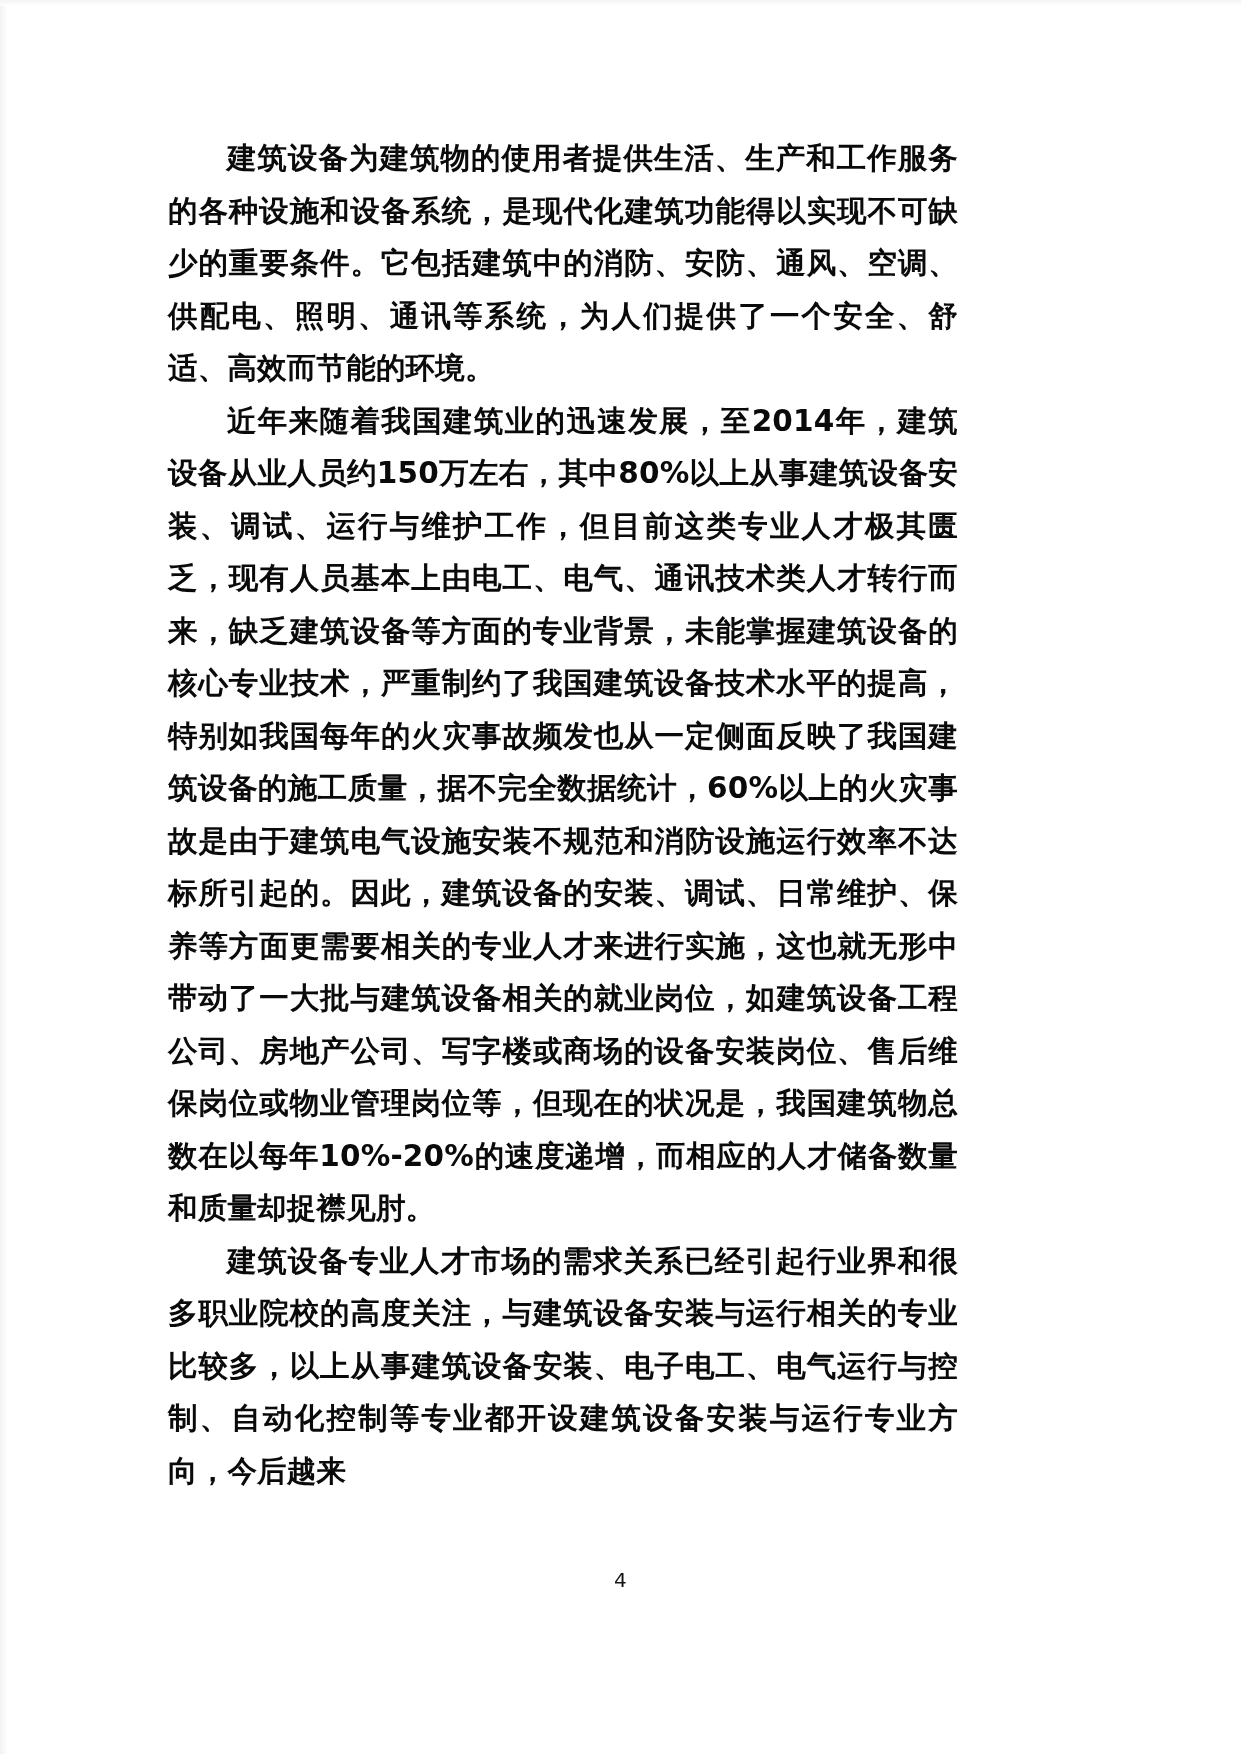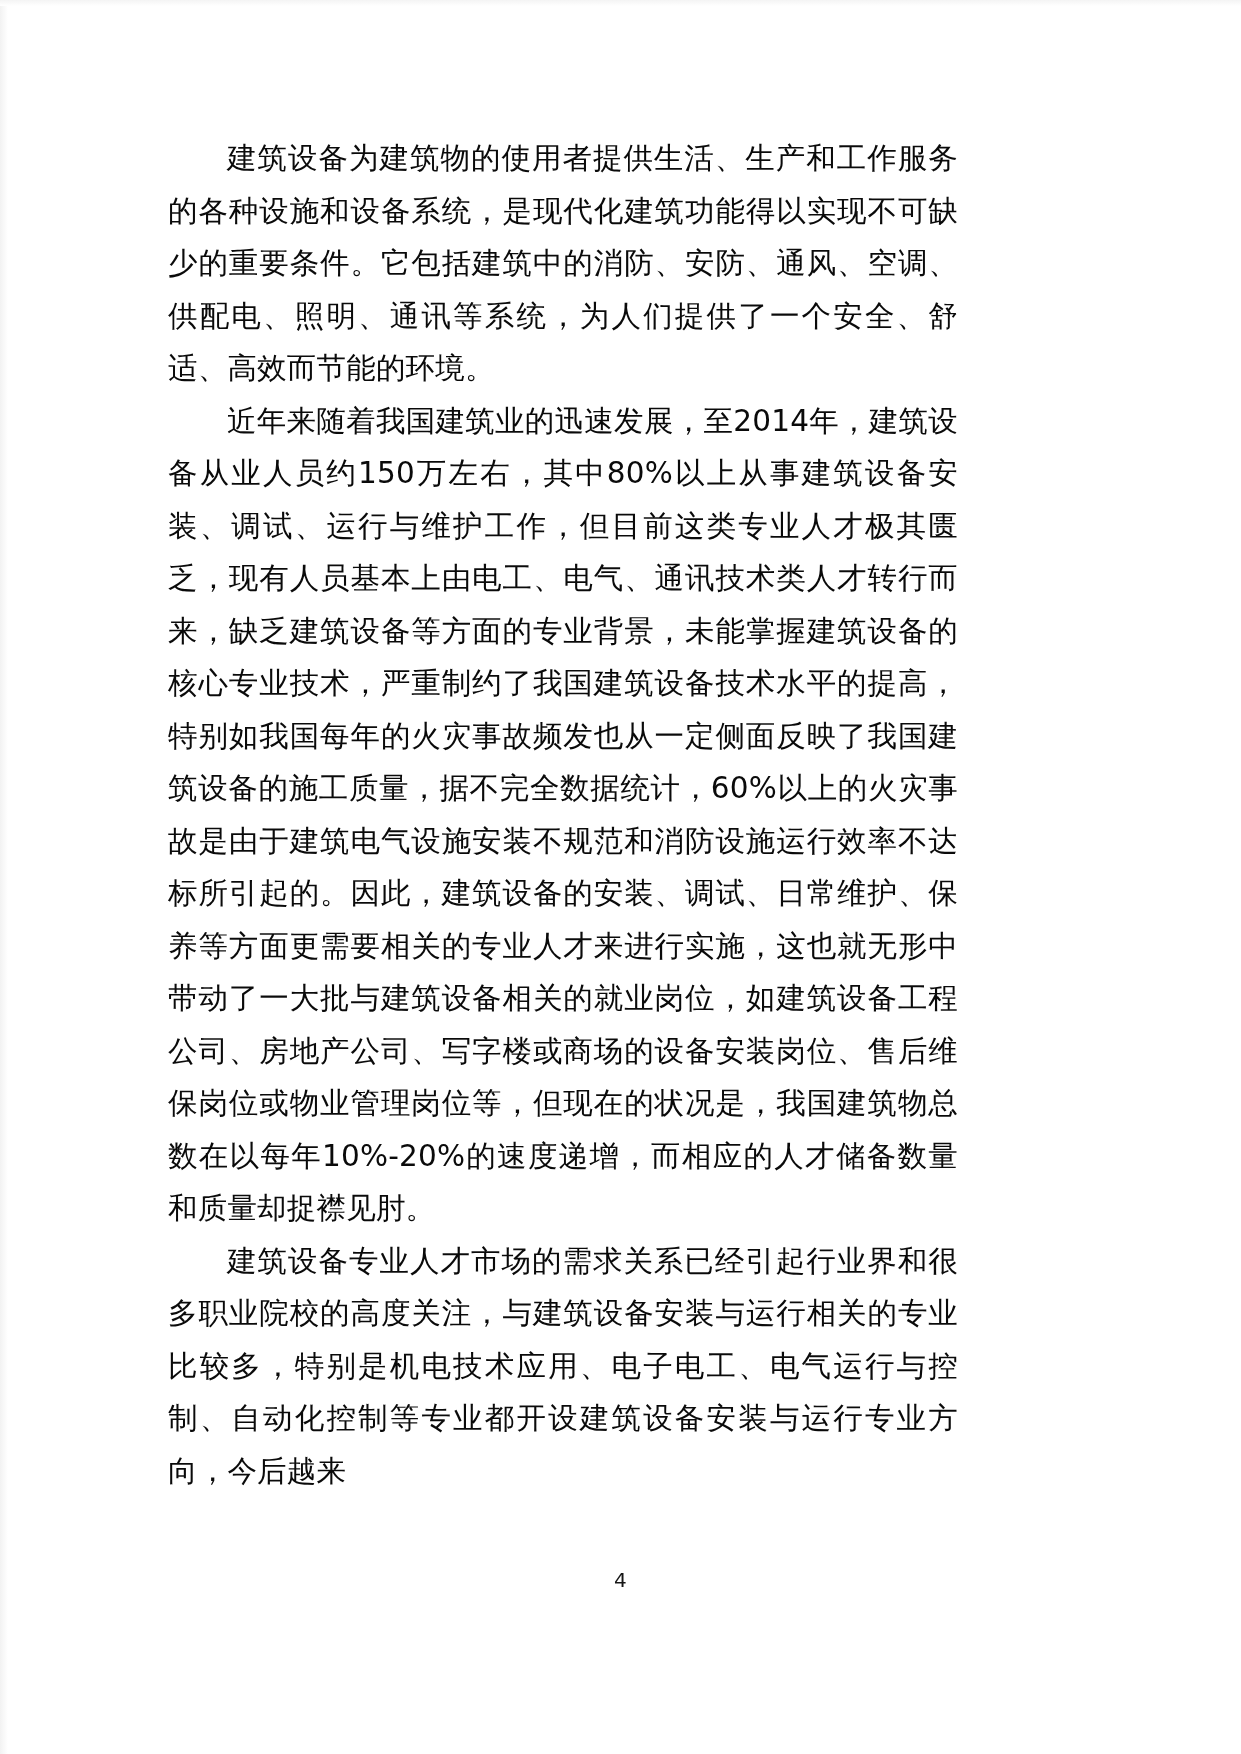--- a/index.html
+++ b/index.html
@@ -42,21 +42,21 @@
   p.para {
     margin: 0 0 0 0;
     font-family: "DejaVu Sans", sans-serif;
     font-size: 29.5px;
     line-height: 52.5px;
     color: #0a0a0a;
     text-align: justify;
     text-justify: inter-ideograph;
     text-indent: 2em;
     letter-spacing: 0.2px;
-    font-weight: 400;
+    font-weight: 700;
     -webkit-font-smoothing: none;
   }
   .footer {
     position: absolute;
     left: 0;
     top: 1568px;
     width: 1241px;
     text-align: center;
   }
   .page-number {
@@ -70,20 +70,20 @@
 <body>
 
 <div class="page">
 
   <div class="scan-edge-left"></div>
   <div class="scan-edge-top"></div>
 
   <div class="content">
     <p class="para">建筑设备为建筑物的使用者提供生活、生产和工作服务的各种设施和设备系统，是现代化建筑功能得以实现不可缺少的重要条件。它包括建筑中的消防、安防、通风、空调、供配电、照明、通讯等系统，为人们提供了一个安全、舒适、高效而节能的环境。</p>
     <p class="para">近年来随着我国建筑业的迅速发展，至2014年，建筑设备从业人员约150万左右，其中80%以上从事建筑设备安装、调试、运行与维护工作，但目前这类专业人才极其匮乏，现有人员基本上由电工、电气、通讯技术类人才转行而来，缺乏建筑设备等方面的专业背景，未能掌握建筑设备的核心专业技术，严重制约了我国建筑设备技术水平的提高，特别如我国每年的火灾事故频发也从一定侧面反映了我国建筑设备的施工质量，据不完全数据统计，60%以上的火灾事故是由于建筑电气设施安装不规范和消防设施运行效率不达标所引起的。因此，建筑设备的安装、调试、日常维护、保养等方面更需要相关的专业人才来进行实施，这也就无形中带动了一大批与建筑设备相关的就业岗位，如建筑设备工程公司、房地产公司、写字楼或商场的设备安装岗位、售后维保岗位或物业管理岗位等，但现在的状况是，我国建筑物总数在以每年10%-20%的速度递增，而相应的人才储备数量和质量却捉襟见肘。</p>
-    <p class="para">建筑设备专业人才市场的需求关系已经引起行业界和很多职业院校的高度关注，与建筑设备安装与运行相关的专业比较多，特别是机电技术应用、电子电工、电气运行与控制、自动化控制等专业都开设建筑设备安装与运行专业方向，今后越来</p>
+    <p class="para">建筑设备专业人才市场的需求关系已经引起行业界和很多职业院校的高度关注，与建筑设备安装与运行相关的专业比较多，以上从事建筑设备安装、电子电工、电气运行与控制、自动化控制等专业都开设建筑设备安装与运行专业方向，今后越来</p>
   </div>
 
   <div class="footer">
     <span class="page-number">4</span>
   </div>
 
 </div>
 
 </body></html>

